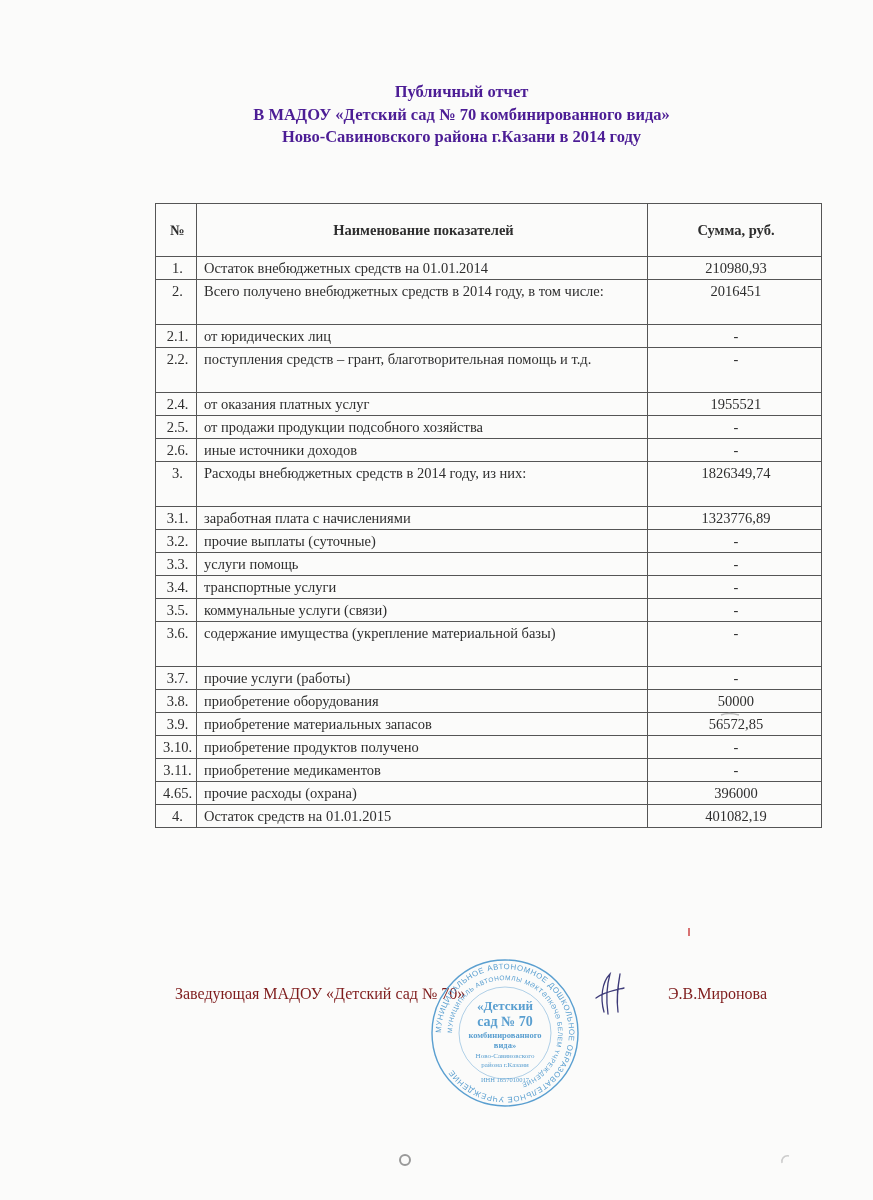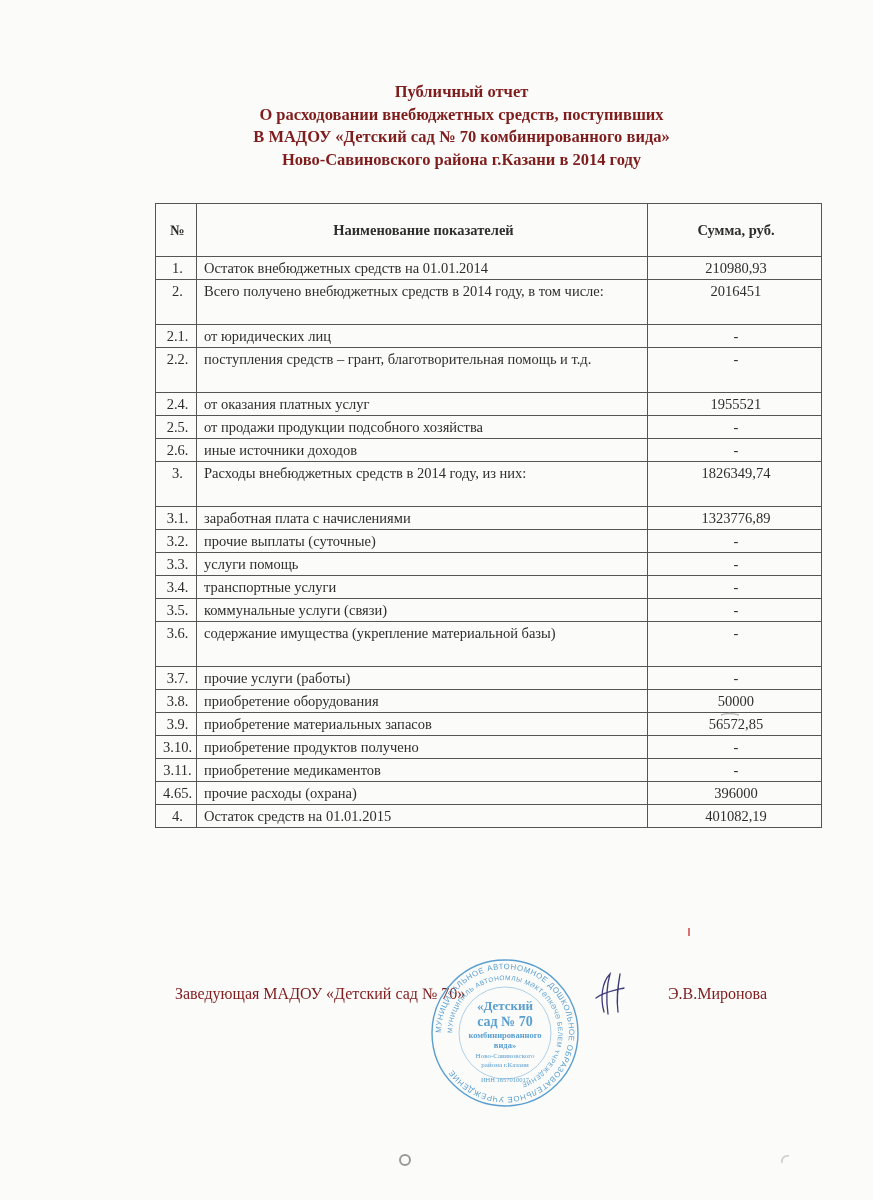--- a/index.html
+++ b/index.html
@@ -10,21 +10,21 @@
     overflow: hidden;
     font-family: "Liberation Serif", "DejaVu Serif", serif;
     color: #2a2a2a;
   }
   .title-block {
     position: absolute; left: 0; top: 81px; width: 873px;
     text-align: center;
     font-weight: bold;
     font-size: 16.5px;
     line-height: 22.5px;
-    color: #7f1d1d;
+    color: #4c1d95;
   }
   .title-block div { padding-left: 50px; }
   table.report {
     position: absolute;
     left: 155px; top: 203px;
     width: 667px;
     border-collapse: collapse;
     font-size: 14.5px;
     color: #2e2e2e;
   }
@@ -63,21 +63,20 @@
   .hole { position: absolute; top: 1153px; width: 14px; height: 14px; }
   .hole1 { left: 398px; }
   .hole2 { left: 778px; }
   .smudge { position: absolute; }
 </style>
 </head>
 <body>
 
 <div class="title-block">
   <div>Публичный отчет</div>
-  <div>О расходовании внебюджетных средств, поступивших</div>
   <div>В МАДОУ «Детский сад № 70 комбинированного вида»</div>
   <div>Ново-Савиновского района г.Казани в 2014 году</div>
 </div>
 
 <table class="report">
   <colgroup>
       <col class="c-num">
       <col class="c-name">
       <col class="c-sum">
     </colgroup>

